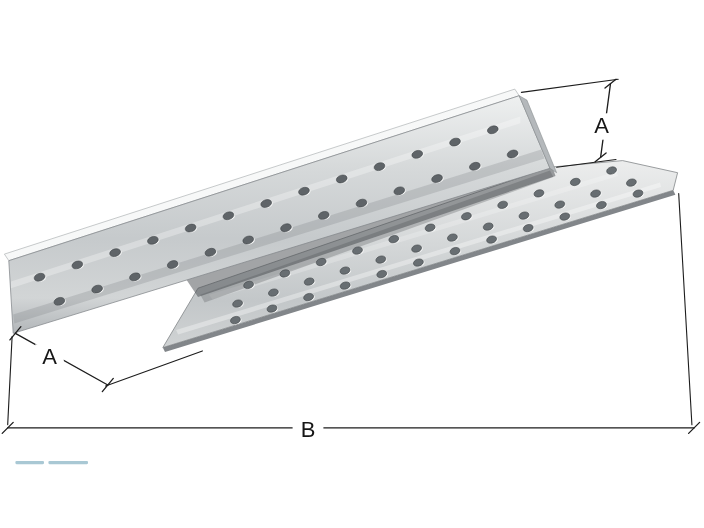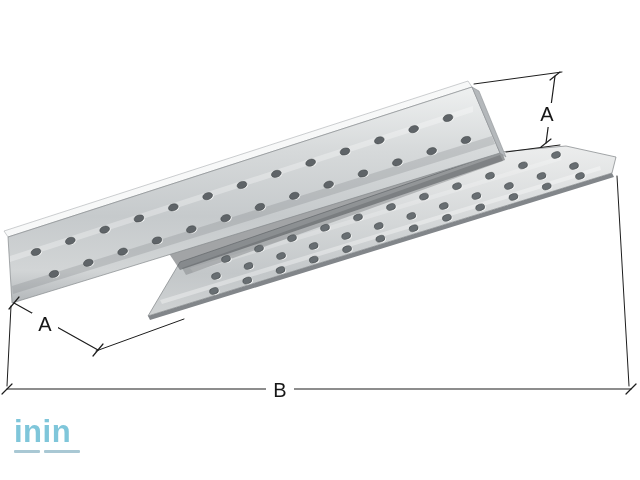--- a/index.html
+++ b/index.html
@@ -207,19 +207,18 @@
       <line x1="617" y1="176" x2="629" y2="386" stroke-width="1"></line>
       <line x1="7" y1="389" x2="631" y2="389"></line>
       <line x1="2" y1="394" x2="12" y2="384"></line>
       <line x1="626" y1="394" x2="636" y2="384"></line>
       <rect x="266" y="377" width="28" height="24" fill="#ffffff" stroke="none"></rect>
       <text class="dim-text" x="280" y="397" text-anchor="middle" stroke="none">B</text>
     </g>
   </svg>
 
   <div class="logo">
-    <div class="logo-text">inin</div>
     <div class="logo-tagline">
       <span class="bar b1"></span>
       <span class="bar b2"></span>
     </div>
   </div>
 </div>
 
 </body></html>

